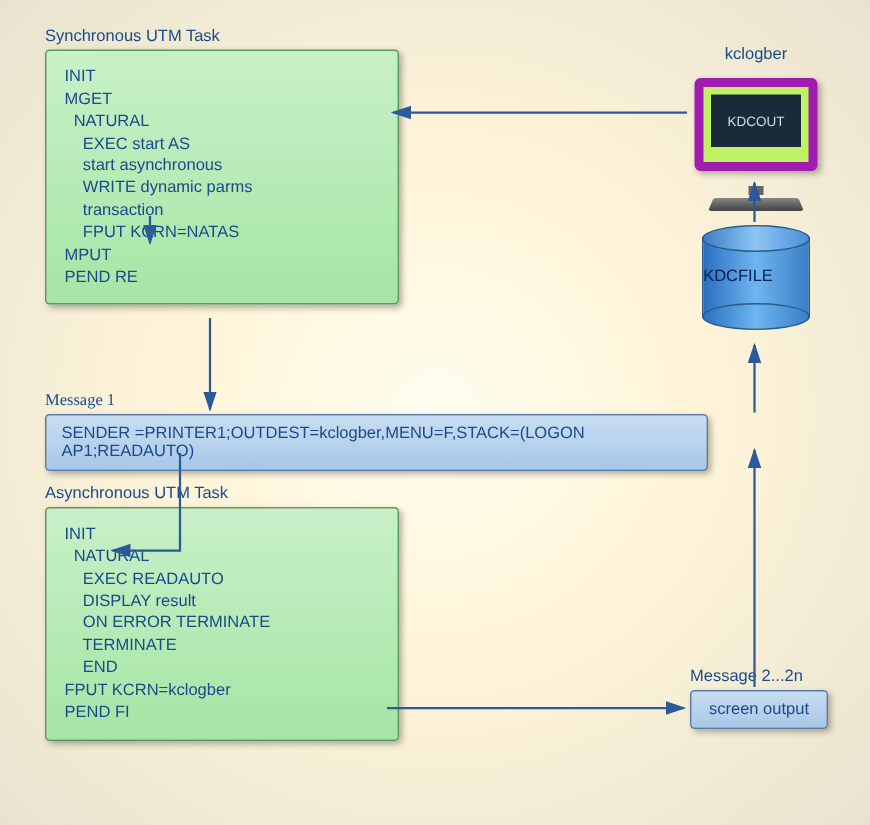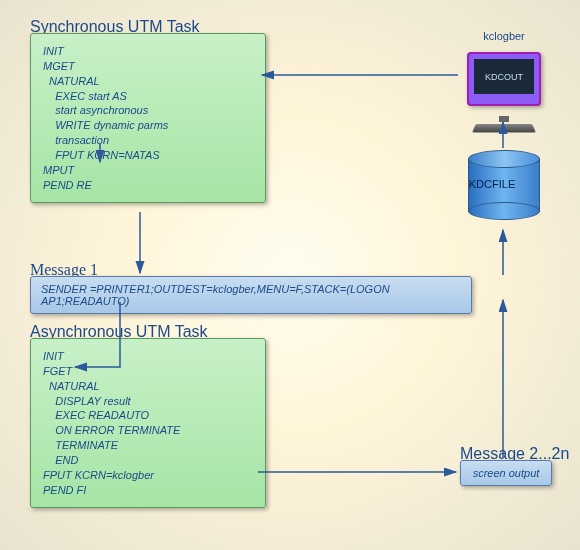--- a/index.html
+++ b/index.html
@@ -10,35 +10,34 @@
   font-family: Arial, sans-serif;
   background: radial-gradient(ellipse at center, #fffdf0 0%, #fff5d9 40%, #e8e3d0 100%);
   position: relative;
   font-size: 11px;
   color: #1a4a8a;
 }
 .box {
   position: absolute;
   box-shadow: 2px 2px 4px rgba(0,0,0,0.3);
   border-radius: 3px;
-  font-style: italic;
 }
 .green-box {
   background: linear-gradient(to bottom, #c8f0c8, #a5e5a5);
   border: 1px solid #5a9a5a;
   padding: 10px 12px;
 }
 .blue-box {
   background: linear-gradient(to bottom, #c8ddf0, #a8c8e8);
   border: 1px solid #5a7aaa;
   padding: 6px 10px;
 }
 .title {
   position: absolute;
-  font-size: 16px;
+  font-size: 11px;
   color: #1a4a8a;
 }
 .line { white-space: pre; line-height: 1.35; }
 .cylinder {
   position: absolute;
   width: 70px; height: 65px;
   left: 468px; top: 150px;
 }
 .cyl-body {
   position: absolute;
@@ -76,22 +75,22 @@
   left: 460px; top: 30px;
   width: 88px;
 }
 .comp-label {
   text-align: center;
   font-size: 11px;
   margin-bottom: 2px;
 }
 .monitor {
   width: 70px; height: 50px;
-  background: #8b5cf6;
-  border: 2px solid #a21caf;
+  background: #bef264;
+  border: 6px solid #a21caf;
   border-radius: 4px;
   margin: 10px auto;
   position: relative;
   box-shadow: 2px 2px 4px rgba(0,0,0,0.3);
 }
 .screen {
   position: absolute;
   top: 5px; left: 5px; right: 5px; bottom: 10px;
   background: #1a2a3a;
   display: flex;
@@ -137,24 +136,23 @@
 </div>
 
 <div class="title" style="left:30px; top:261px;font-family:Liberation Serif, serif;">Message 1</div>
 <div class="box blue-box" style="left:30px; top:276px; width:420px;">
   <span>SENDER =PRINTER1;OUTDEST=kclogber,MENU=F,STACK=(LOGON AP1;READAUTO)</span>
 </div>
 
 <div class="title" style="left:30px; top:323px;">Asynchronous UTM Task</div>
 <div class="box green-box" style="left:30px; top:338px; width:210px;">
   <div class="line">INIT</div>
-  <div class="line">FGET</div>
   <div class="line">  NATURAL</div>
+  <div class="line">    EXEC READAUTO</div>
   <div class="line">    DISPLAY result</div>
-  <div class="line">    EXEC READAUTO</div>
   <div class="line">    ON ERROR TERMINATE</div>
   <div class="line">    TERMINATE</div>
   <div class="line">    END</div>
   <div class="line">FPUT KCRN=kclogber</div>
   <div class="line">PEND FI</div>
 </div>
 
 <div class="title" style="left:460px; top:445px;">Message 2...2n</div>
 <div class="box blue-box" style="left:460px; top:460px; width:70px; text-align:center;">
   <span>screen output</span>

